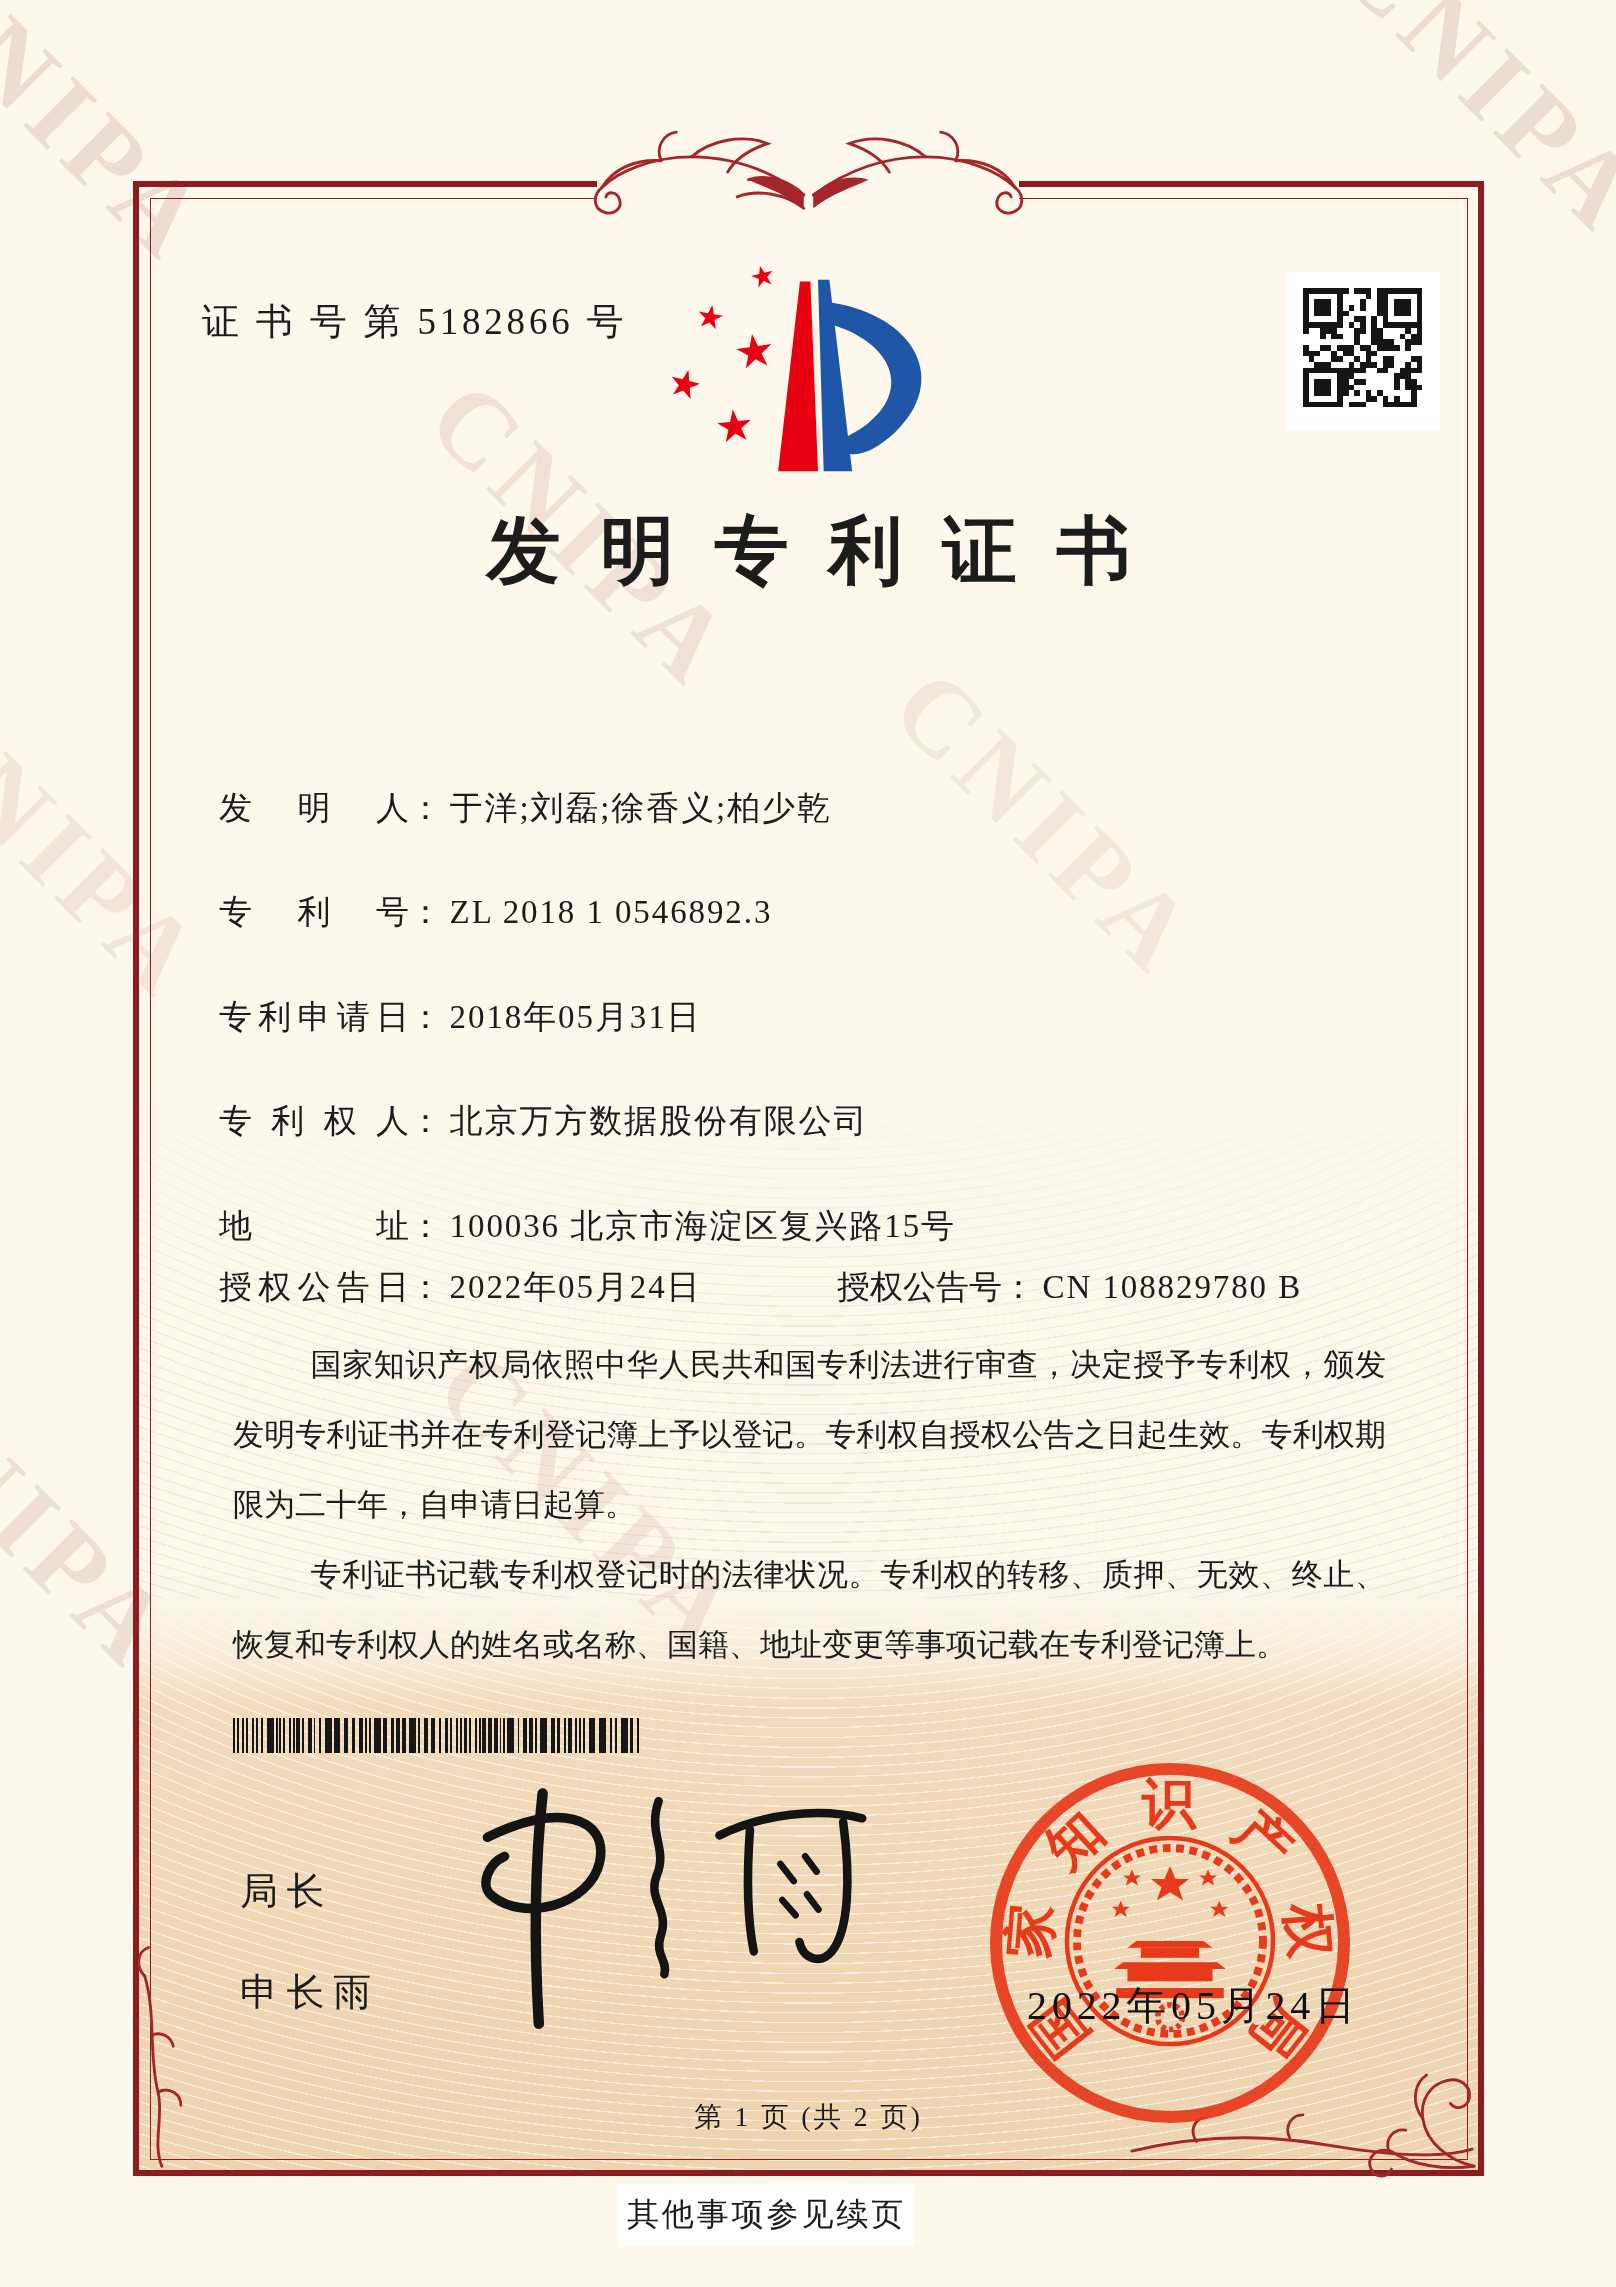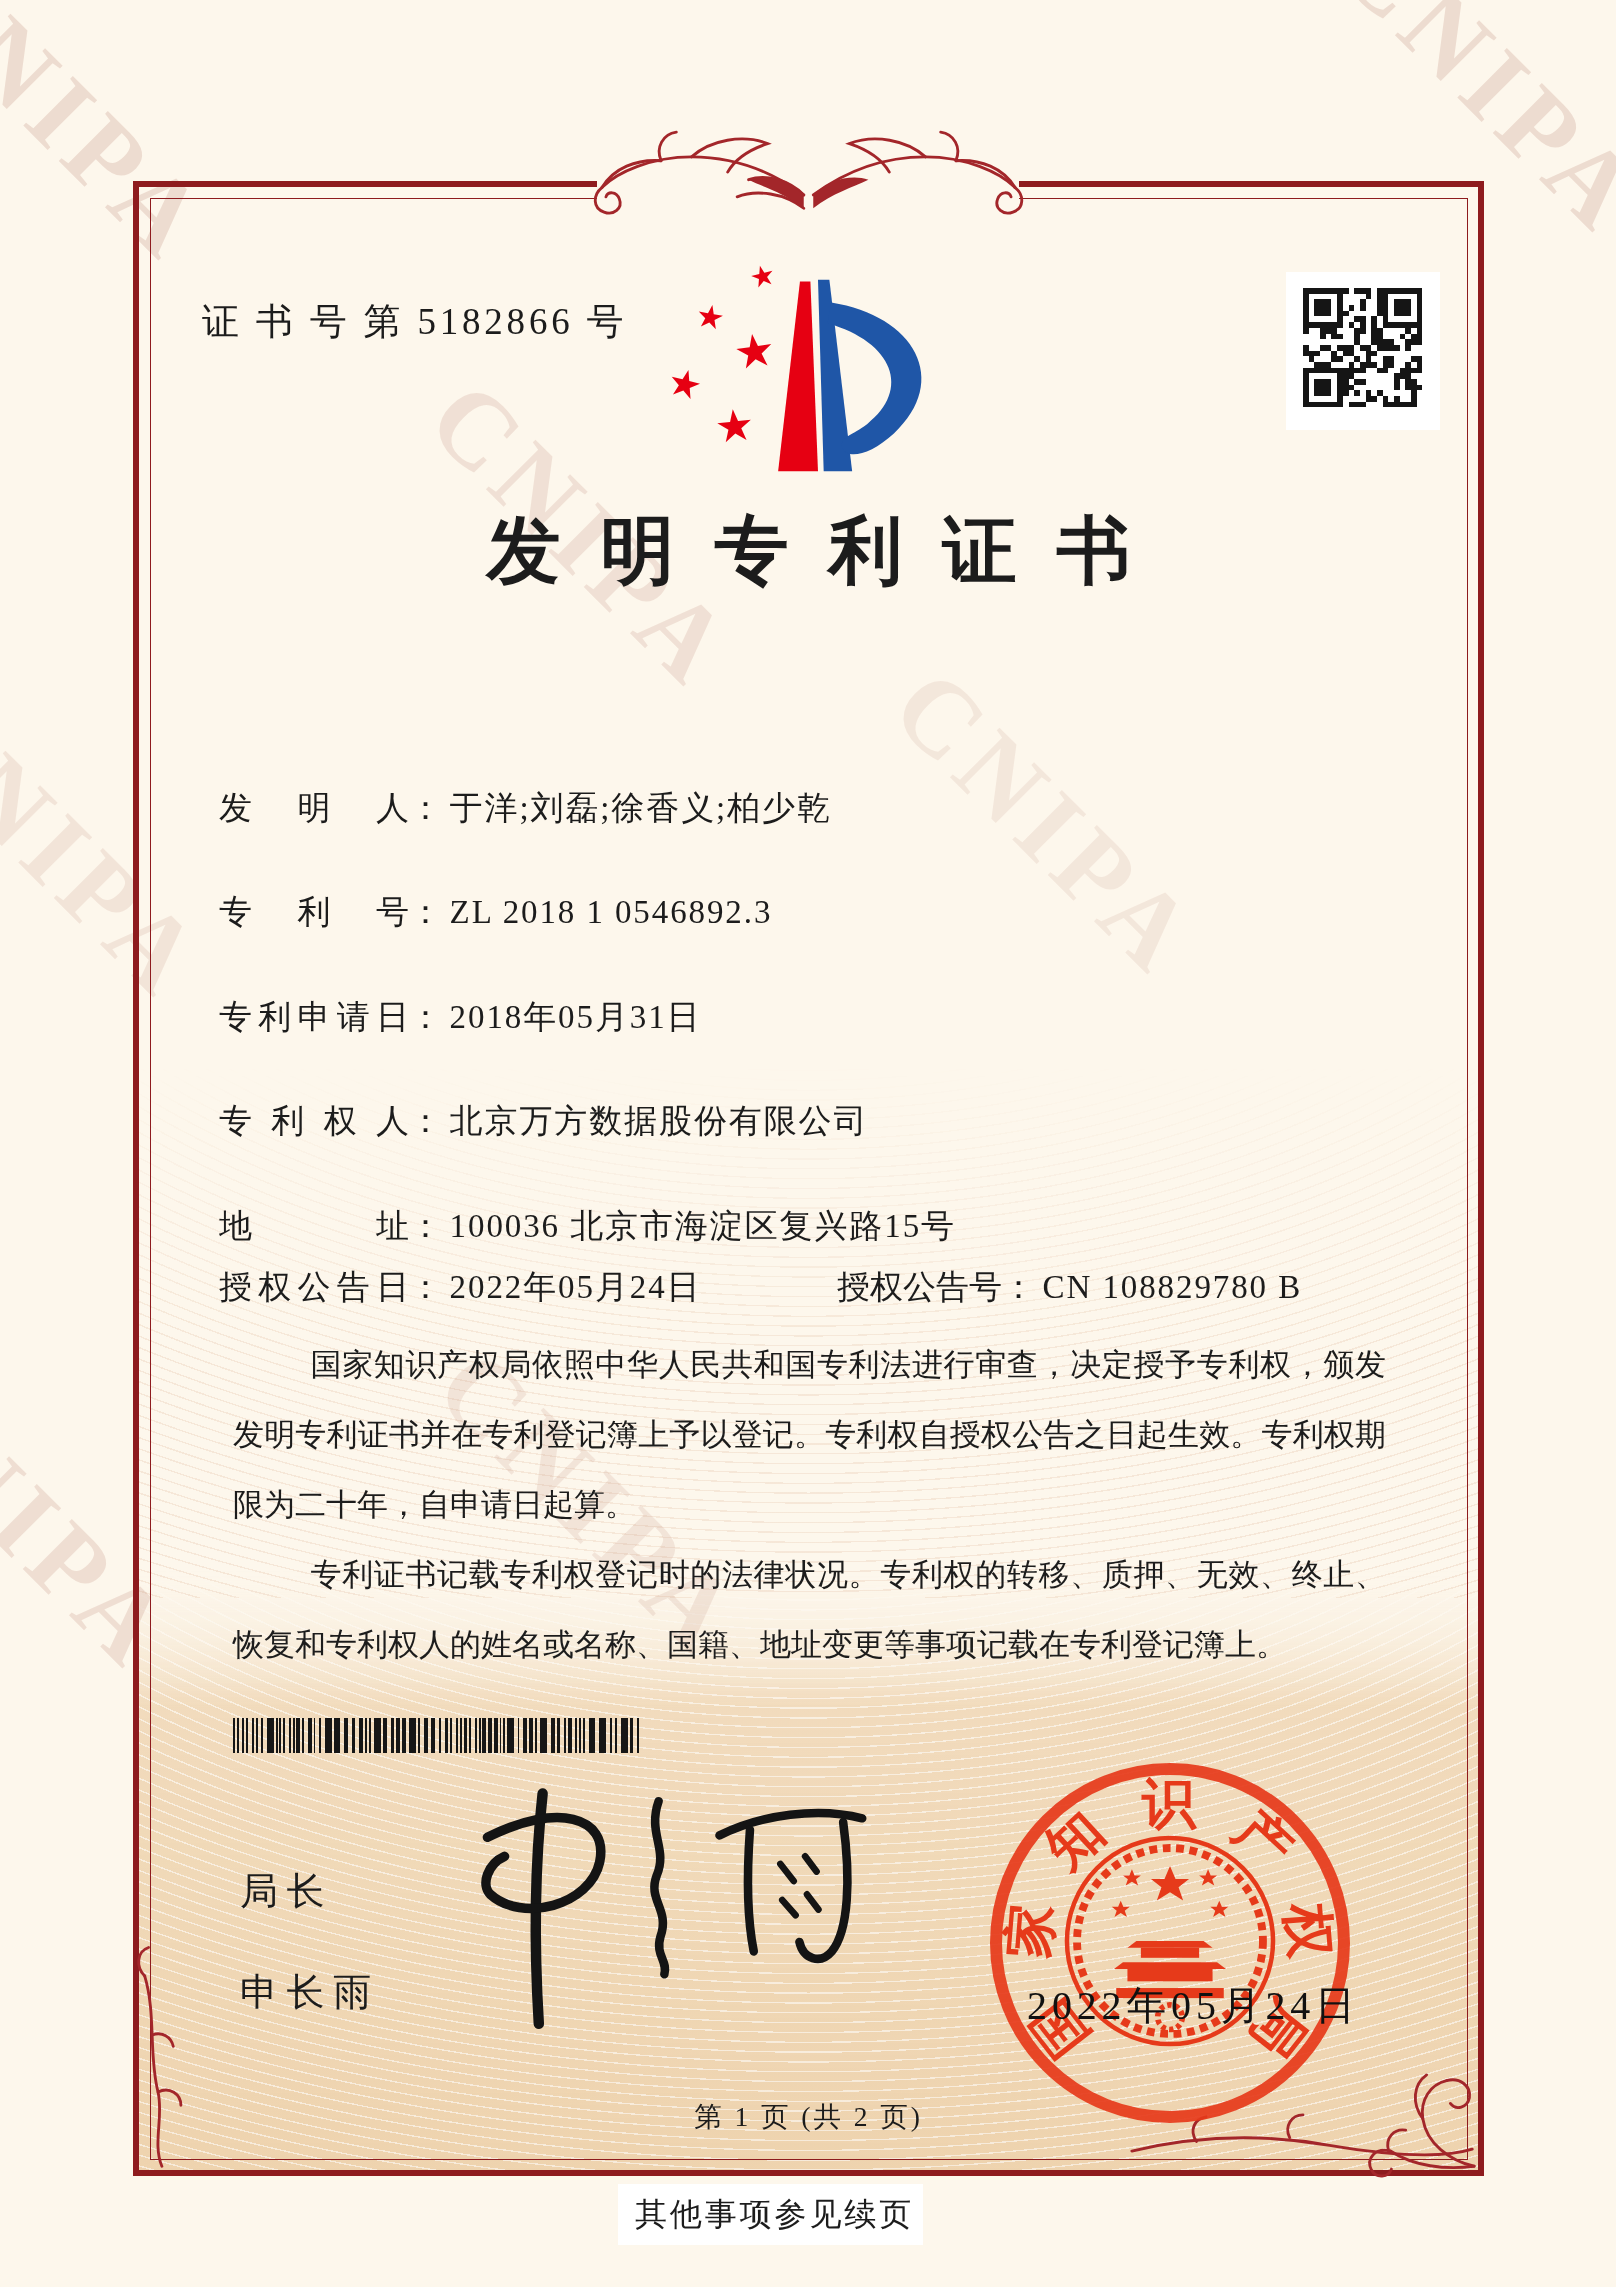--- a/index.html
+++ b/index.html
@@ -75,21 +75,21 @@
     border:12.4px solid rgba(230,58,26,.92);border-radius:50%;box-sizing:border-box;}
   .seal-ring span{position:absolute;font-size:54px;font-weight:700;color:#e63a1a;
     font-family:"Liberation Serif",serif;}
   .seal-emblem{position:absolute;left:76px;top:74px;}
   .seal-date{position:absolute;left:970px;top:1978px;width:447px;text-align:center;z-index:7;
     font-size:40px;letter-spacing:4.8px;color:#111;}
   
   .page-info{position:absolute;left:0;width:100%;top:2098px;text-align:center;
     font-size:27.6px;letter-spacing:2.9px;z-index:5;}
   .cont-note{position:absolute;left:618px;top:2184px;width:297px;height:61px;background:#ffffff;
-    z-index:5;text-align:center;line-height:61px;font-size:32px;letter-spacing:2.9px;padding-left:8px;}
+    z-index:5;text-align:center;line-height:61px;font-size:32px;letter-spacing:2.9px;}
 </style>
 </head>
 <body>
 
 <div class="page">
 
   <div class="waves-soft"></div>
   <div class="tan-zone"></div>
 
   <div class="wm-layer" id="wm-layer">

